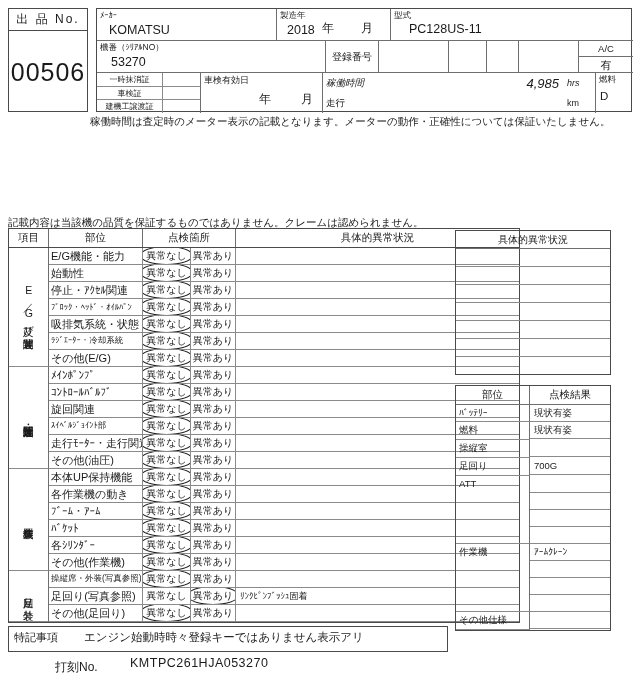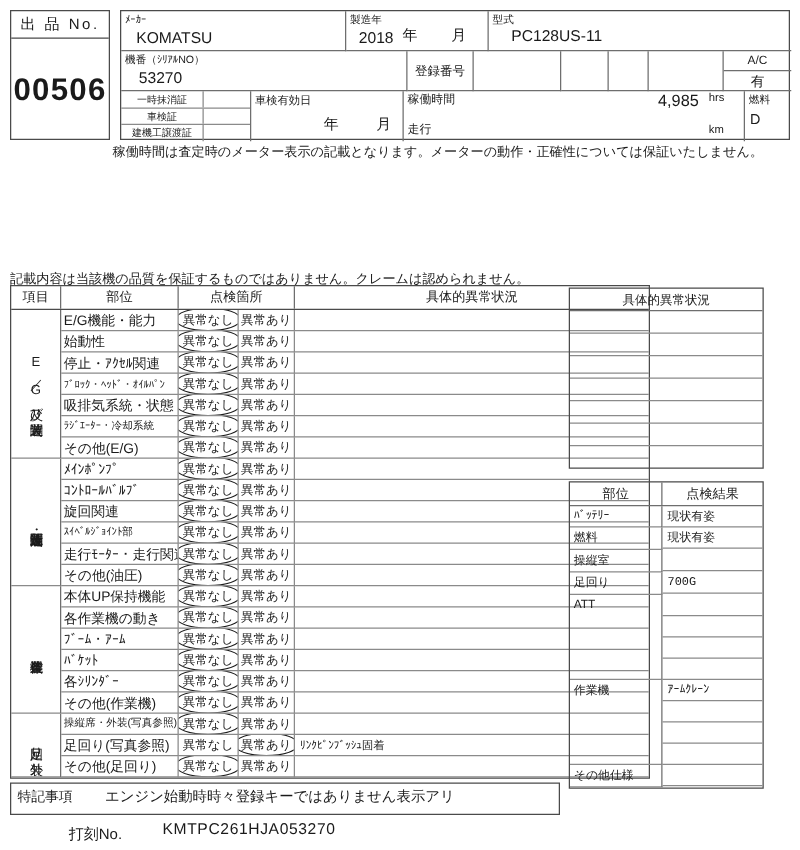--- a/index.html
+++ b/index.html
@@ -8,21 +8,21 @@
   .abs{position:absolute;box-sizing:border-box;}
   .bx{border:1px solid #4a4a4a;}
   
   .cell{position:absolute;box-sizing:border-box;border-right:1px solid #6e6e6e;border-bottom:1px solid #6e6e6e;}
   .nbr{border-right:none!important;}
   .nbb{border-bottom:none!important;}
   .lbl{position:absolute;top:1px;left:3px;font-size:8.5px;color:#222;white-space:nowrap;}
   
   .lot-head{height:21px;border-bottom:1px solid #4a4a4a;display:flex;align-items:center;justify-content:center;
             font-size:12px;letter-spacing:2px;}
-  .lot-num{display:flex;align-items:center;justify-content:center;height:58px;font-size:25px;letter-spacing:1px;font-weight:bold;}
+  .lot-num{display:flex;align-items:center;justify-content:center;height:58px;font-size:25px;letter-spacing:1px;}
   
   .insp{position:absolute;left:8px;top:228px;width:512px;border:1px solid #4a4a4a;box-sizing:border-box;background:#fff;}
   .insp-head{display:flex;height:18px;border-bottom:1px solid #4a4a4a;font-size:10.5px;}
   .ih{display:flex;align-items:center;justify-content:center;border-right:1px solid #6e6e6e;box-sizing:border-box;}
   .insp-body{display:grid;grid-template-columns:40px 94px 48px 45px 1fr;grid-auto-rows:17px;}
   .c{box-sizing:border-box;border-right:1px solid #8a8a8a;border-bottom:1px solid #8a8a8a;
      display:flex;align-items:center;overflow:hidden;white-space:nowrap;}
   .grp{writing-mode:vertical-rl;text-orientation:upright;justify-content:center;
        font-size:10.5px;line-height:1;letter-spacing:0;border-right:1px solid #6e6e6e;}
   .part{font-size:11px;padding:0 2px;}
@@ -36,21 +36,21 @@
   .rd-head{height:17px;border-bottom:1px solid #6e6e6e;display:flex;align-items:center;justify-content:center;font-size:10px;}
   .rd-row{height:17px;border-bottom:1px solid #8a8a8a;}
   .rd-row:last-child{border-bottom:none;}
   .rr-head{display:flex;height:18px;border-bottom:1px solid #6e6e6e;font-size:10.5px;}
   .rr-hcell{display:flex;align-items:center;justify-content:center;box-sizing:border-box;}
   .rr-row{display:flex;}
   .rr-part{width:74px;border-right:1px solid #6e6e6e;border-bottom:1px solid #8a8a8a;
            font-size:9.5px;padding:2px 3px;box-sizing:border-box;white-space:nowrap;overflow:hidden;}
   .rr-vals{flex:1;display:flex;flex-direction:column;}
   .rr-val{height:17px;border-bottom:1px solid #8a8a8a;font-size:9.5px;padding:2px 4px;box-sizing:border-box;
-          white-space:nowrap;overflow:hidden;font-family:Liberation Mono, monospace;}
+          white-space:nowrap;overflow:hidden;}
   .small-note{font-size:10.5px;white-space:nowrap;}
 </style>
 </head>
 <body>
 
 <div class="page">
 
   <div class="abs bx" style="left:8px;top:8px;width:80px;height:104px;">
     <div class="lot-head">出 品 No.</div>
     <div class="lot-num" style="margin-top:12px;">00506</div>
@@ -102,21 +102,21 @@
         <div style="width:66px;border-right:1px solid #8a8a8a;display:flex;align-items:center;justify-content:center;font-size:8px;box-sizing:border-box;">建機工譲渡証</div>
         <div style="flex:1;"></div>
       </div>
     </div>
     <div class="cell nbb" style="left:104px;top:64px;width:122px;height:40px;">
       <span class="lbl" style="font-size:9px;">車検有効日</span>
       <span style="position:absolute;left:58px;bottom:5px;font-size:12px;">年</span>
       <span style="position:absolute;left:100px;bottom:5px;font-size:12px;">月</span>
     </div>
     <div class="cell nbb" style="left:226px;top:64px;width:273px;height:40px;display:flex;flex-direction:column;">
-      <div style="flex:1;display:flex;align-items:flex-start;padding-left:3px;">
+      <div style="flex:1;display:flex;align-items:center;padding-left:3px;font-style:italic;">
         <span style="flex:1;font-size:9.5px;">稼働時間</span>
         <span style="width:70px;text-align:right;font-size:13px;">4,985</span>
         <span style="width:36px;padding-left:8px;font-size:9px;box-sizing:border-box;">hrs</span>
       </div>
       <div style="flex:1;display:flex;align-items:center;padding-left:3px;">
         <span style="flex:1;font-size:9.5px;">走行</span>
         <span style="width:70px;"></span>
         <span style="width:36px;padding-left:8px;font-size:9px;box-sizing:border-box;">km</span>
       </div>
     </div>

